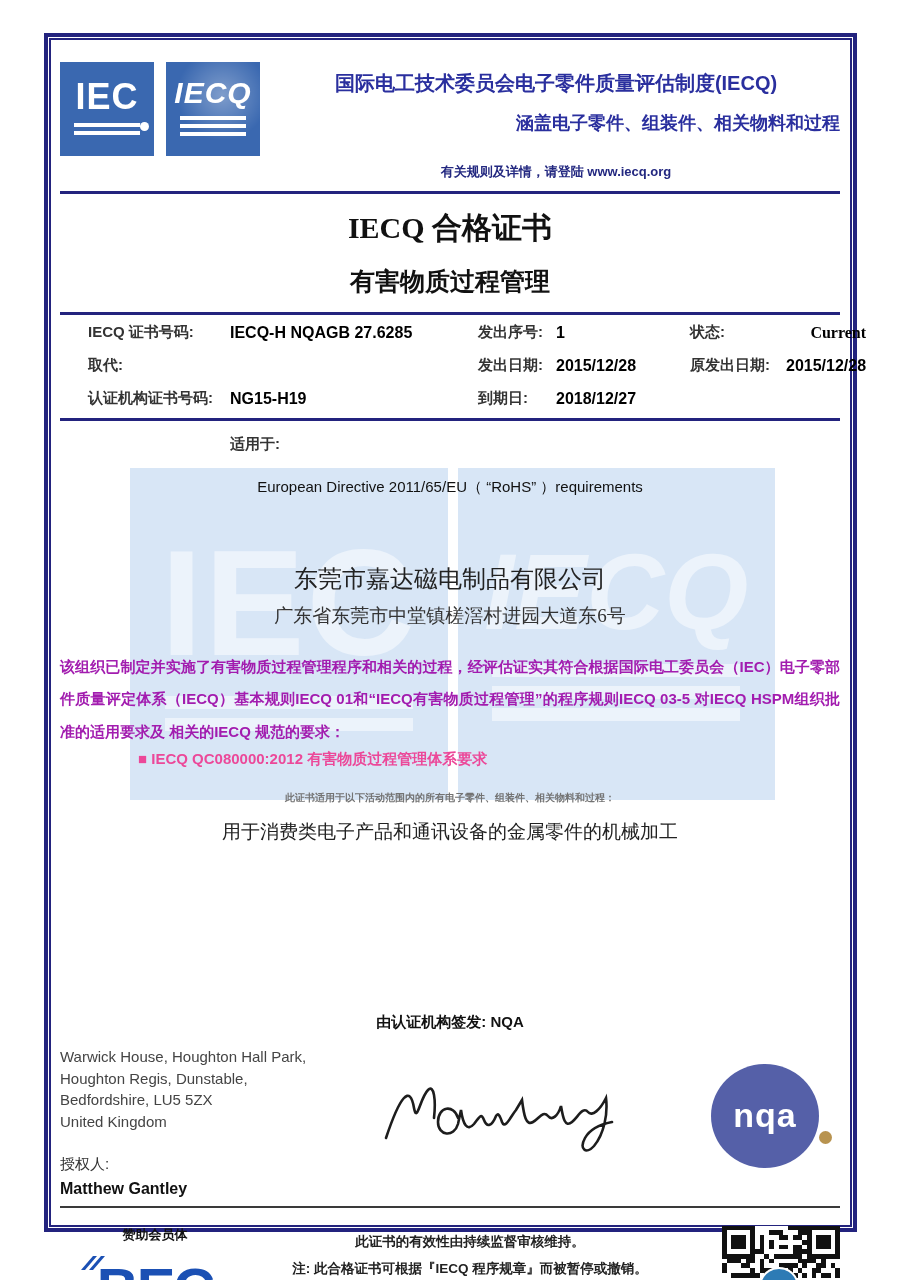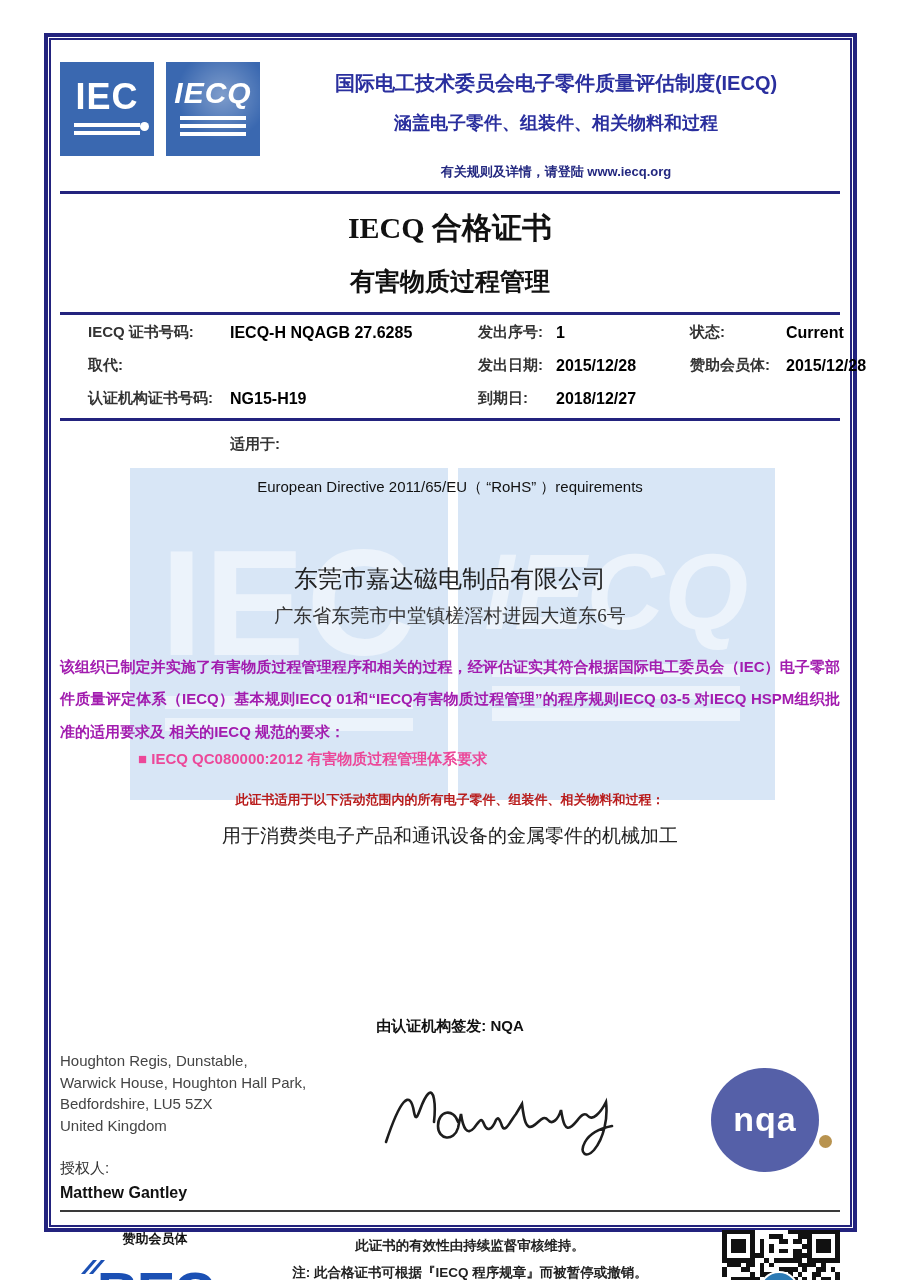--- a/index.html
+++ b/index.html
@@ -26,21 +26,21 @@
   .logo{width:94px;height:94px;background:#3a68b0;color:#fff;margin-right:12px;
         display:flex;flex-direction:column;align-items:center;justify-content:center;flex:none;}
   .logo .ltxt{font-weight:bold;font-size:36px;letter-spacing:1px;line-height:1;}
   .logo .lbars{width:66px;margin-top:8px;position:relative;}
   .logo .lbars div{height:4px;background:#fff;margin-bottom:4px;}
   .logo .ldot{position:absolute;right:-9px;top:-1px;width:9px;height:9px;border-radius:50%;background:#fff;}
   .logo.iecq{background:#3a68b0;background-image:radial-gradient(circle at 60% 35%, rgba(255,255,255,.35), rgba(255,255,255,0) 55%);}
   .logo.iecq .ltxt{font-style:italic;font-size:30px;}
   .hdr-text{flex:1;text-align:center;color:#2a2f9e;padding-top:8px;}
   .hdr-l1{font-size:20px;font-weight:bold;}
-  .hdr-l2{font-size:18px;font-weight:bold;margin-top:14px;}
+  .hdr-l2{font-size:18px;font-weight:bold;margin-top:14px;text-align:right;}
   .hdr-l3{font-size:13px;font-weight:bold;margin-top:28px;color:#232880;}
 
   .rule{height:3px;background:#23237e;border:none;margin:0;}
   .rule-thin{height:2px;background:#3a3a3a;border:none;margin:0;}
 
   .title{text-align:center;font-family:"Liberation Serif",serif;font-weight:bold;
          font-size:30px;margin:14px 0 0;color:#111;}
   .subtitle{text-align:center;font-weight:bold;font-size:25px;margin:16px 0 14px;color:#111;}
 
   
@@ -54,21 +54,21 @@
   .directive{text-align:center;font-size:15px;margin-top:24px;color:#111;}
 
   .company{margin-top:66px;text-align:center;font-family:"Liberation Serif",serif;
         font-size:24px;color:#222;}
   .company-addr{text-align:center;font-family:"Liberation Serif",serif;font-size:19px;
         margin-top:8px;color:#333;}
 
   .paragraph{margin-top:22px;font-size:15px;font-weight:bold;color:#a21caf;line-height:2.15;
         text-align:justify;}
   .bullet{margin:2px 0 0 78px;font-size:15px;font-weight:bold;color:#ec4899;}
-  .scope-head{margin-top:22px;text-align:center;font-weight:bold;font-size:13px;color:#b91c1c;}
+  .scope-head{margin-top:22px;text-align:center;font-weight:bold;font-size:10px;color:#737373;}
   .scope{margin-top:14px;text-align:center;font-family:"Liberation Serif",serif;font-size:19px;color:#222;}
 
   .issued-by{margin-top:168px;text-align:center;font-weight:bold;font-size:15px;color:#111;}
   .sig-row{display:flex;margin-top:14px;align-items:flex-start;}
   .issuer-addr{width:250px;font-size:15px;color:#444;line-height:1.45;}
   .auth-label{margin-top:20px;font-size:15px;color:#333;}
   .auth-name{font-weight:bold;font-size:16px;color:#111;margin-top:2px;}
   .sig-wrap{flex:1;display:flex;justify-content:center;padding-top:28px;}
   .nqa-wrap{width:150px;display:flex;justify-content:center;padding-top:18px;position:relative;}
   .nqa-circle{width:108px;height:104px;border-radius:50%;background:#5560a8;display:flex;
@@ -149,27 +149,27 @@
     <div class="subtitle">有害物质过程管理</div>
 
     <hr class="rule">
 
     <div class="info">
       <div class="ilabel">IECQ 证书号码:</div>
       <div class="ival">IECQ-H NQAGB 27.6285</div>
       <div class="ilabel">发出序号:</div>
       <div class="ival">1</div>
       <div class="ilabel">状态:</div>
-      <div class="ival" style="text-align:left;">Current</div>
+      <div class="ival" style="text-align:right;font-family:Liberation Serif, serif;">Current</div>
 
       <div class="ilabel">取代:</div>
       <div class="ival"></div>
       <div class="ilabel">发出日期:</div>
       <div class="ival">2015/12/28</div>
-      <div class="ilabel">赞助会员体:</div>
+      <div class="ilabel">原发出日期:</div>
       <div class="ival">2015/12/28</div>
 
       <div class="ilabel">认证机构证书号码:</div>
       <div class="ival">NG15-H19</div>
       <div class="ilabel">到期日:</div>
       <div class="ival">2018/12/27</div>
       <div></div>
       <div></div>
     </div>
 
@@ -184,22 +184,22 @@
     <div class="paragraph">该组织已制定并实施了有害物质过程管理程序和相关的过程，经评估证实其符合根据国际电工委员会（IEC）电子零部件质量评定体系（IECQ）基本规则IECQ 01和“IECQ有害物质过程管理”的程序规则IECQ 03-5 对IECQ HSPM组织批准的适用要求及 相关的IECQ 规范的要求：</div>
     <div class="bullet">■ IECQ QC080000:2012 有害物质过程管理体系要求</div>
 
     <div class="scope-head">此证书适用于以下活动范围内的所有电子零件、组装件、相关物料和过程：</div>
     <div class="scope">用于消费类电子产品和通讯设备的金属零件的机械加工</div>
 
     <div class="issued-by">由认证机构签发: NQA</div>
 
     <div class="sig-row">
       <div class="issuer-addr">
+        <div>Warwick House, Houghton Hall Park,</div>
         <div>Houghton Regis, Dunstable,</div>
-        <div>Warwick House, Houghton Hall Park,</div>
         <div>Bedfordshire, LU5 5ZX</div>
         <div>United Kingdom</div>
         <div class="auth-label">授权人:</div>
         <div class="auth-name">Matthew Gantley</div>
       </div>
       <div class="sig-wrap">
         <svg width="240" height="90" viewBox="0 0 240 90">
           <g fill="none" stroke="#1d1d1d" stroke-width="2.6" stroke-linecap="round">
             <path d="M6 64 C20 22 30 10 34 34 C37 50 40 24 48 16 C54 10 56 26 54 44"></path>
             <path d="M78 44 C74 30 58 32 58 48 C58 62 74 64 78 50 L81 36 C83 50 87 58 94 50 C99 44 101 38 104 46 C107 54 112 52 116 42 C118 38 120 42 122 48 C125 56 131 42 136 36 L142 26 C144 42 146 52 153 48 C159 45 163 36 168 42 C172 47 178 42 181 32 C183 44 185 54 192 48 C198 43 203 32 208 38 C212 43 220 36 226 24 C228 40 224 60 214 72 C206 81 199 75 205 64 C210 55 222 50 232 48"></path>

